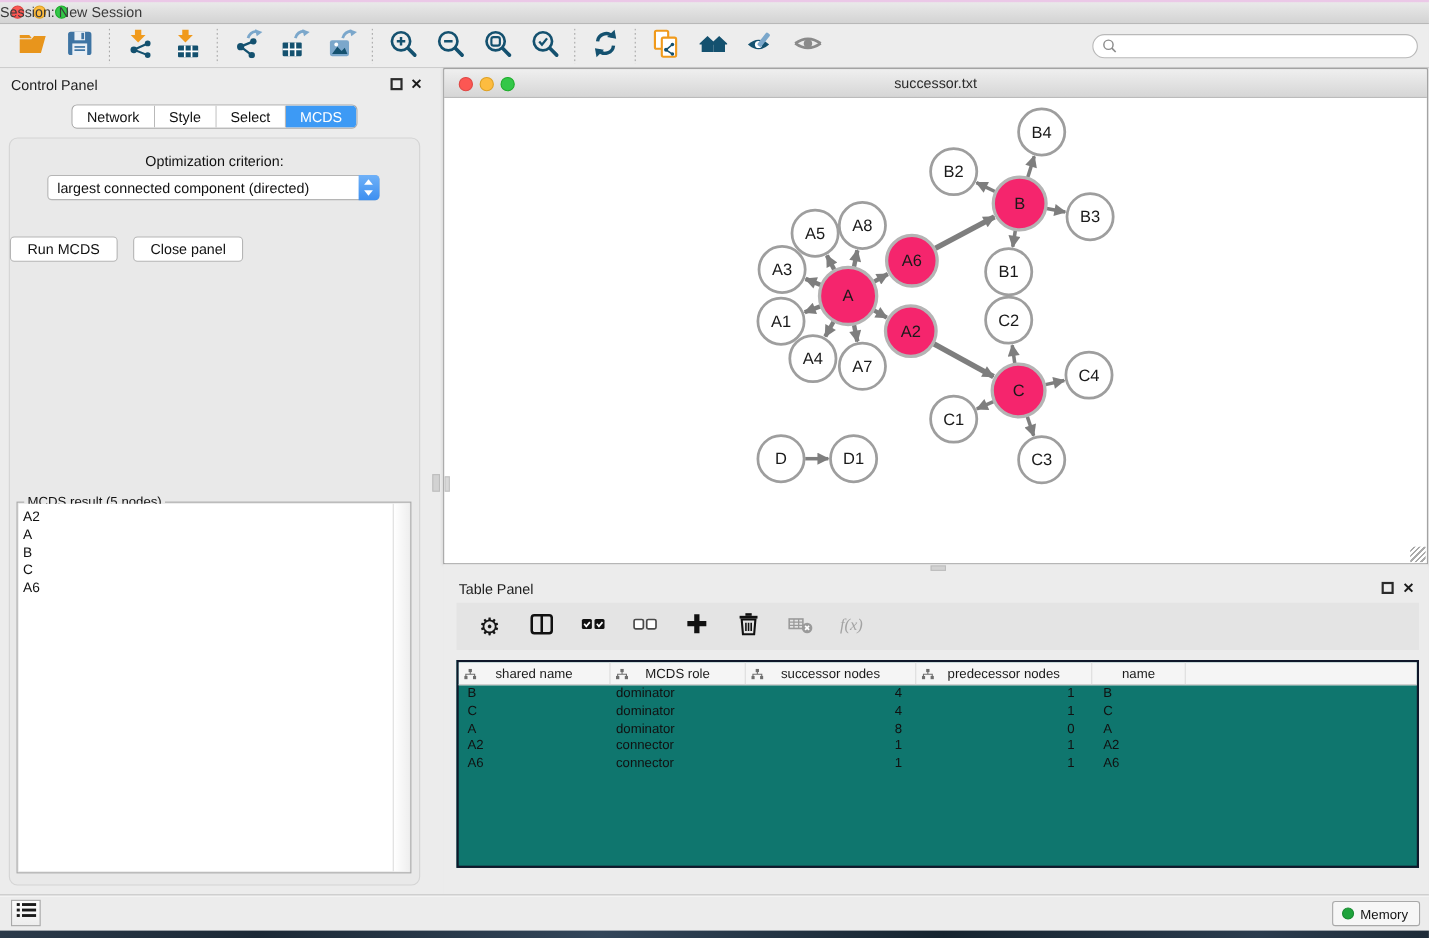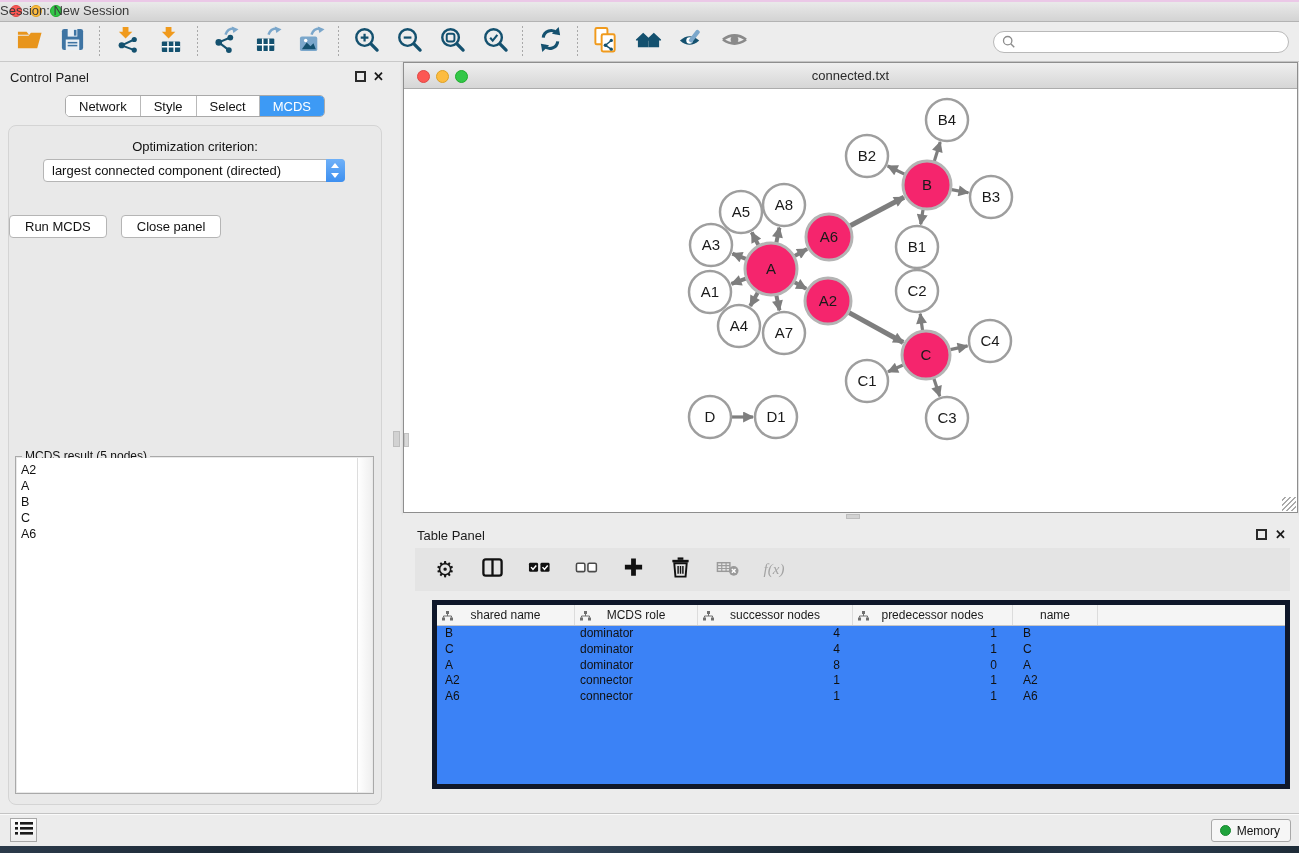--- a/index.html
+++ b/index.html
@@ -94,21 +94,21 @@
   .tpanel { position:absolute; left:403px; top:458px; width:896px; height:293px; background:#ECECEC; }
   .tpanel .panel-title { left:14px; }
   .tpanel .float-ico { right:32px; } .tpanel .close-ico { right:13px; }
   .tp-toolbar { position:absolute; left:12px; right:9px; top:28px; height:43px; background:#E4E4E4;
     display:flex; align-items:center; gap:21px; padding-left:17px; }
   .tp-btn { width:26px; height:26px; display:flex; align-items:center; justify-content:center; }
   .tp-btn svg { width:23px; height:23px; }
   .gear-glyph { font-size:22px; color:#161616; line-height:24px; }
   .fx-glyph { font-family:"Liberation Serif",serif; font-style:italic; font-size:15px; color:#A3A3A3; }
 
-  .tp-table { position:absolute; left:12px; right:9px; top:80px; bottom:24px; background:#3b82f6; border:5px solid #0f172a;margin-left:17px; }
+  .tp-table { position:absolute; left:12px; right:9px; top:80px; bottom:24px; background:#0f766e; border:2px solid #0f172a; }
   .thead { display:flex; height:21px; background:#F5F5F5; border-bottom:1px solid #C6C6C6; }
   .th { position:relative; border-right:1px solid #DCDCDC; font-size:12px; color:#1A1A1A;
     display:flex; align-items:center; justify-content:center; }
   .th .colicon { position:absolute; left:5px; top:5px; }
   .tbody .tr { display:flex; height:15.8px; }
   .td { font-size:12px; color:#111; line-height:15.8px; white-space:nowrap; overflow:hidden; }
 
   
   .tp-tabs { bottom:1px; top:auto; left:50%; transform:translateX(-50%); }
 
@@ -336,21 +336,21 @@
       <div class="stub"></div>
     </div>
 
   <div class="netwin">
     <div class="net-titlebar">
       <div class="lights">
         <div class="light red"></div>
         <div class="light yellow"></div>
         <div class="light green"></div>
       </div>
-      <div class="net-title">connected.txt</div>
+      <div class="net-title">successor.txt</div>
     </div>
     <div class="net-canvas">
       <svg id="graph" width="893" height="424">
           <defs>
             <marker id="arrow" viewBox="0 0 10 10" refX="9" refY="5" markerWidth="13" markerHeight="11" markerUnits="userSpaceOnUse" orient="auto">
               <path d="M0 0L10 5L0 10z" fill="#7E7E7E"></path>
             </marker>
           </defs>
           <line x1="341.73617326736763" y1="189.52570516148435" x2="327.5210375870572" y2="194.88551041799482" stroke="#7E7E7E" stroke-width="4" marker-end="url(#arrow)"></line>
           <line x1="341.931129346098" y1="169.9724517384392" x2="328.354963890361" y2="164.5419855561444" stroke="#7E7E7E" stroke-width="4" marker-end="url(#arrow)"></line>

